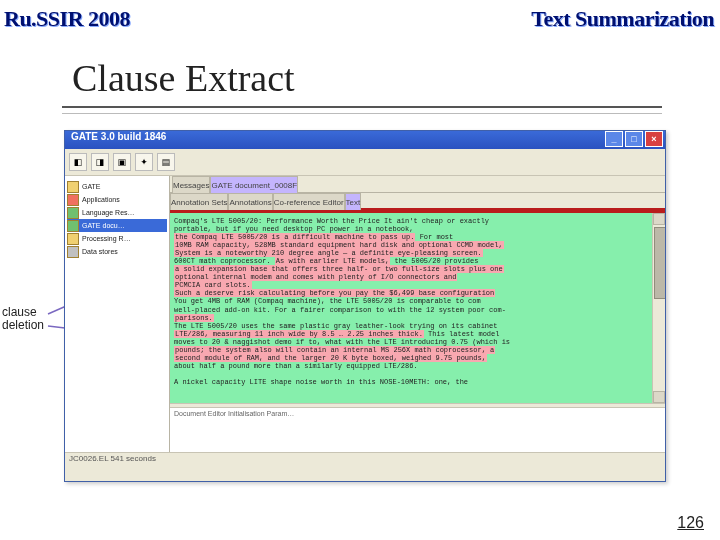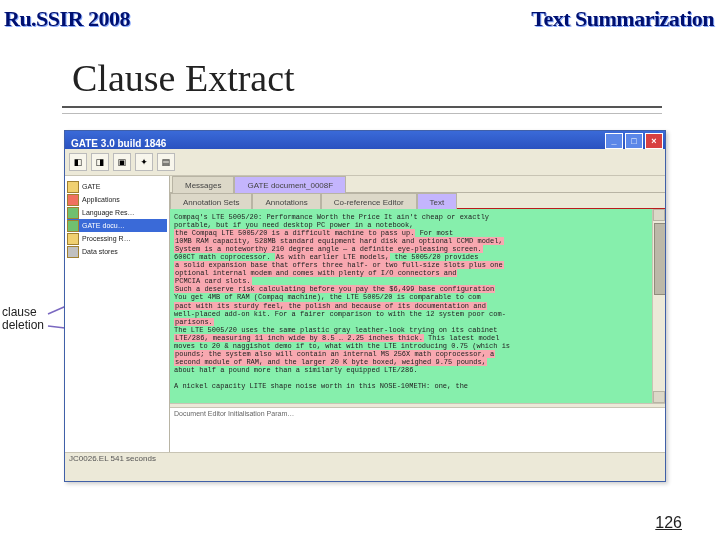--- a/index.html
+++ b/index.html
@@ -48,42 +48,42 @@
   }
   .annot {
     position: absolute;
     top: 306px; left: 2px;
     font-size: 12px;
     color: #222;
     line-height: 1.1;
   }
   .page-num {
     position: absolute;
-    bottom: 8px; right: 38px;
+    bottom: 8px; right: 16px;
     font-size: 16px;
     color: #222;
     text-decoration: underline;
   }
   
   .window {
     position: absolute;
     top: 130px; left: 64px;
     width: 600px;
     height: 350px;
     border: 1px solid #4060a8;
     background: #ece9d8;
     box-shadow: 2px 2px 4px rgba(0,0,0,.2);
     font-size: 9px;
   }
   .titlebar {
     height: 18px;
     background: linear-gradient(#3a6ad8,#2a52c0);
     color: #fff;
     display: flex;
-    align-items: flex-end;
+    align-items: flex-start;
     justify-content: space-between;
     padding: 0 2px 0 6px;
     font-weight: bold;
     font-size: 10px;
   }
   .winbtns { display:flex; gap:2px; }
   .winbtn { width:16px; height:14px; background:#5b87e8; border:1px solid #fff; display:flex; align-items:center; justify-content:center; color:#fff; font-size:9px; line-height:1;}
   .winbtn.close{ background:#d84040;}
   .menubar {
     height:16px; background:#ece9d8; display:flex; gap:10px; padding:1px 6px; font-size:9px; color:#333; border-bottom:1px solid #c8c4b4;
@@ -106,24 +106,24 @@
   .tree-ico{ width:10px; height:10px; background:#f0d070; border:1px solid #a08030; flex:0 0 auto;}
   .tree-ico.app{ background:#f07060;}
   .tree-ico.lr{ background:#70c070;}
   .tree-ico.ds{ background:#c0c0c0;}
   .main {
     flex:1; display:flex; flex-direction:column; background:#ece9d8;
   }
   .tabs {
     height:16px; display:flex; gap:0; background:#ece9d8; border-bottom:1px solid #b8b4a4; padding-left:2px;
   }
-  .tab{ padding:1px 12px; background:#dcd8c8; border:1px solid #b8b4a4; border-bottom:none; font-size:8px; color:#444; height:14px; display:flex; align-items:center;}
+  .tab{ padding:1px 0; background:#dcd8c8; border:1px solid #b8b4a4; border-bottom:none; font-size:8px; color:#444; height:14px; display:flex; align-items:center;}
   .tab.active{ background:#c4b5fd;}
   .tabs2 {
-    height:15px; display:flex; background:#ece9d8; border-bottom:1px solid #b91c1c;
+    height:15px; display:flex; background:#ece9d8; border-bottom:5px solid #b91c1c;
   }
   .doc {
     flex:1; background:#86efac; overflow:auto; padding:4px 6px 4px 4px;
     font-family: "Courier New", monospace;
     font-size:7px;
     line-height:1.15;
     color:#222;
     position:relative;
   }
   .hl { background:#f8a8b0; padding:0 1px;}
@@ -221,21 +221,20 @@
           <div>portable, but if you need desktop PC power in a notebook,</div>
           <div><span class="hl">the Compaq LTE 5005/20 is a difficult machine to pass up.</span> For most</div>
           <div><span class="hl">10MB RAM capacity, 528MB standard equipment hard disk and optional CCMD model,</span></div>
           <div><span class="hl">System is a noteworthy 210 degree angle — a definite eye-pleasing screen.</span></div>
           <div>600CT math coprocessor.   <span class="hl">As with earlier LTE models,</span> the 5005/20 provides</div>
           <div><span class="hl">a solid expansion base that offers three half- or two full-size slots plus one</span></div>
           <div><span class="hl">optional internal modem and comes with plenty of I/O connectors and</span></div>
           <div><span class="hl">PCMCIA card slots.</span></div>
           <div><span class="hl">Such a deserve risk calculating before you pay the $6,499 base configuration</span></div>
           <div>You get 4MB of RAM (Compaq machine), the LTE 5005/20 is comparable to com</div>
-          <div><span class="hl">pact with its sturdy feel, the polish and because of its documentation and</span></div>
           <div>well-placed add-on kit. For a fairer comparison to with the 12 system poor com-</div>
           <div><span class="hl">parisons.</span></div>
           <div>The LTE 5005/20 uses the same plastic gray leather-look trying on its cabinet</div>
           <div><span class="hl">LTE/286, measuring 11 inch wide by 8.5 … 2.25 inches thick.</span> This latest model</div>
           <div>moves to 20 &amp; naggishot demo if to, what with the LTE introducing 0.75 (which is</div>
           <div><span class="hl">pounds; the system also will contain an internal MS 256X math coprocessor, a</span></div>
           <div><span class="hl">second module of RAM, and the larger 20 K byte boxed, weighed 9.75 pounds,</span></div>
           <div>about half a pound more than a similarly equipped LTE/286.</div>
           <div>&nbsp;</div>
           <div>  A nickel capacity LITE shape noise worth in this NOSE-10METH: one, the</div>

